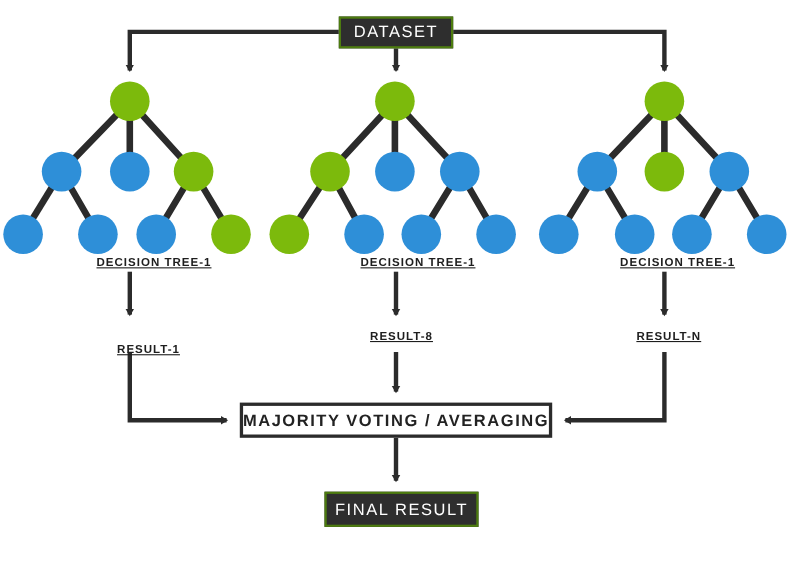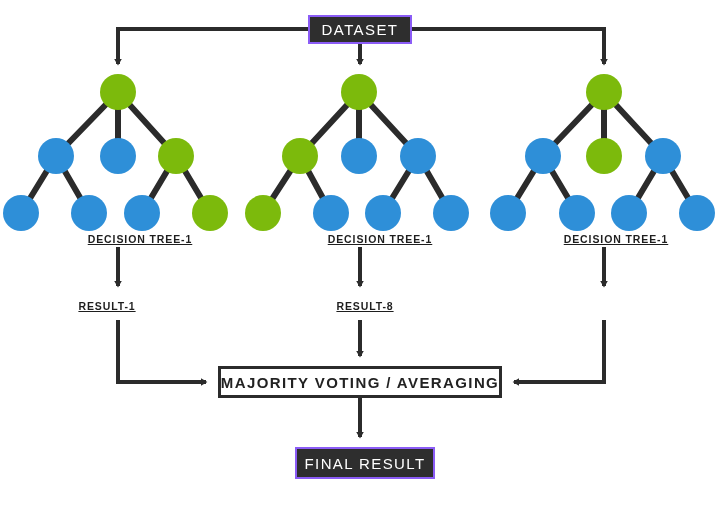--- a/index.html
+++ b/index.html
@@ -27,21 +27,21 @@
     display: flex;
     align-items: center;
     justify-content: center;
     letter-spacing: 1.4px;
     box-sizing: border-box;
     white-space: nowrap;
   }
   .box-dark {
     background: #2e2e2e;
     color: #ffffff;
-    border: 2px solid #8b5cf6;
+    border: 2px solid #4d7c0f;
     font-size: 15px;
     font-weight: 400;
   }
   .box-light {
     background: #ffffff;
     color: #222222;
     border: 3px solid #2b2b2b;
     font-size: 15px;
     font-weight: 700;
   }
@@ -59,21 +59,21 @@
   #dataset-box  { left: 308px; top: 15px;  width: 104px; height: 29px; }
   #voting-box   { left: 218px; top: 366px; width: 284px; height: 32px; }
   #final-box    { left: 295px; top: 447px; width: 140px; height: 32px; }
   
   .tree-caption { width: 200px; top: 233px; }
   #tree-caption-0 { left: 40px; }
   #tree-caption-1 { left: 280px; }
   #tree-caption-2 { left: 516px; }
   
   .result-caption { width: 130px; top: 300px; }
-  #result-caption-0 { left: 42px; }
+  #result-caption-0 { left: 70px; margin-top: 12px; }
   #result-caption-1 { left: 300px; }
   #result-caption-2 { left: 543px; }
 </style>
 </head>
 <body>
 
 <div id="canvas">
 
   <svg id="diagram-svg" viewBox="0 0 720 510">
     <defs>
@@ -155,14 +155,15 @@
   <div class="box-label box-light" id="voting-box">MAJORITY VOTING / AVERAGING</div>
 
   <div class="box-label box-dark" id="final-box">FINAL RESULT</div>
 
   <div class="plain-label tree-caption" id="tree-caption-0">DECISION TREE-1</div>
   <div class="plain-label tree-caption" id="tree-caption-1">DECISION TREE-1</div>
   <div class="plain-label tree-caption" id="tree-caption-2">DECISION TREE-1</div>
 
   <div class="plain-label result-caption" id="result-caption-0">RESULT-1</div>
   <div class="plain-label result-caption" id="result-caption-1">RESULT-8</div>
+  <div class="plain-label result-caption" id="result-caption-2">RESULT-N</div>
 
 </div>
 
 </body></html>

